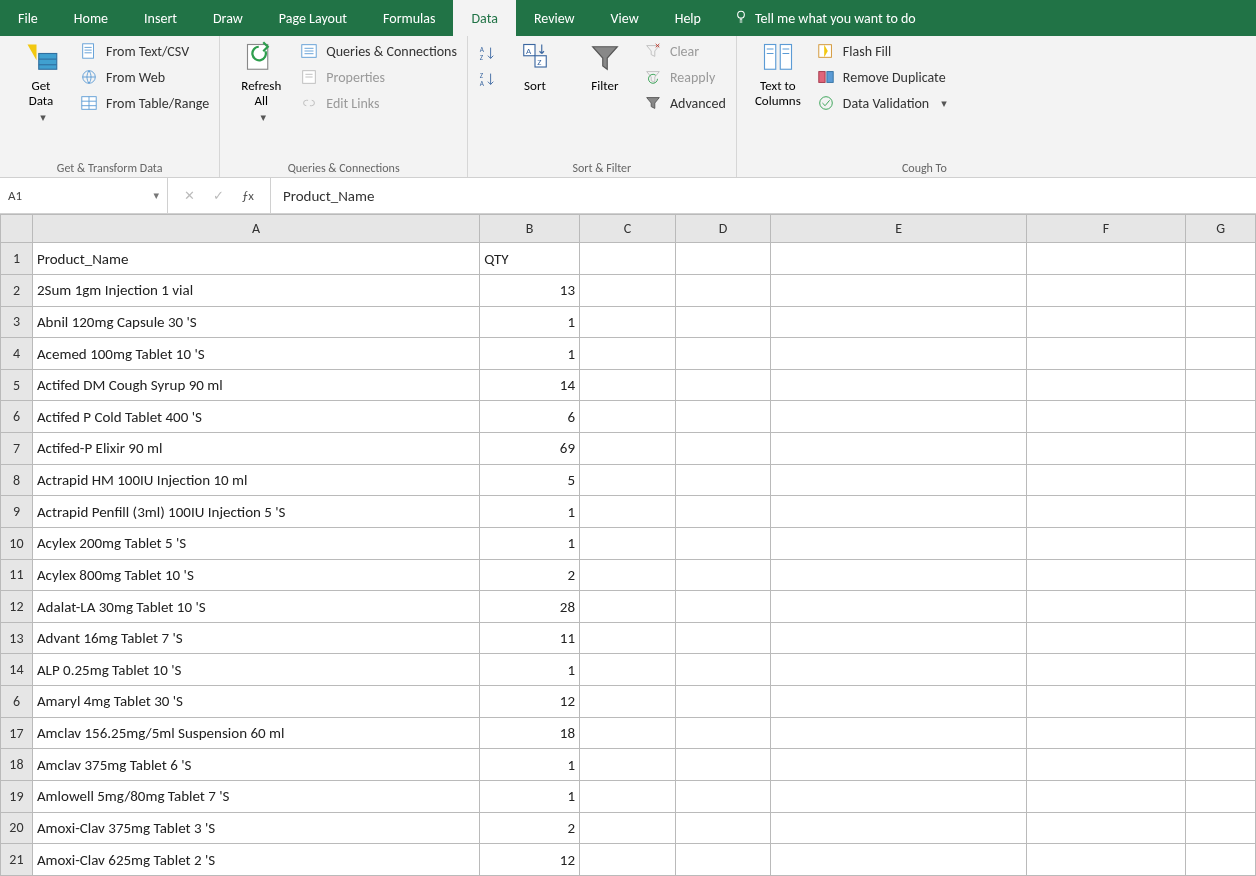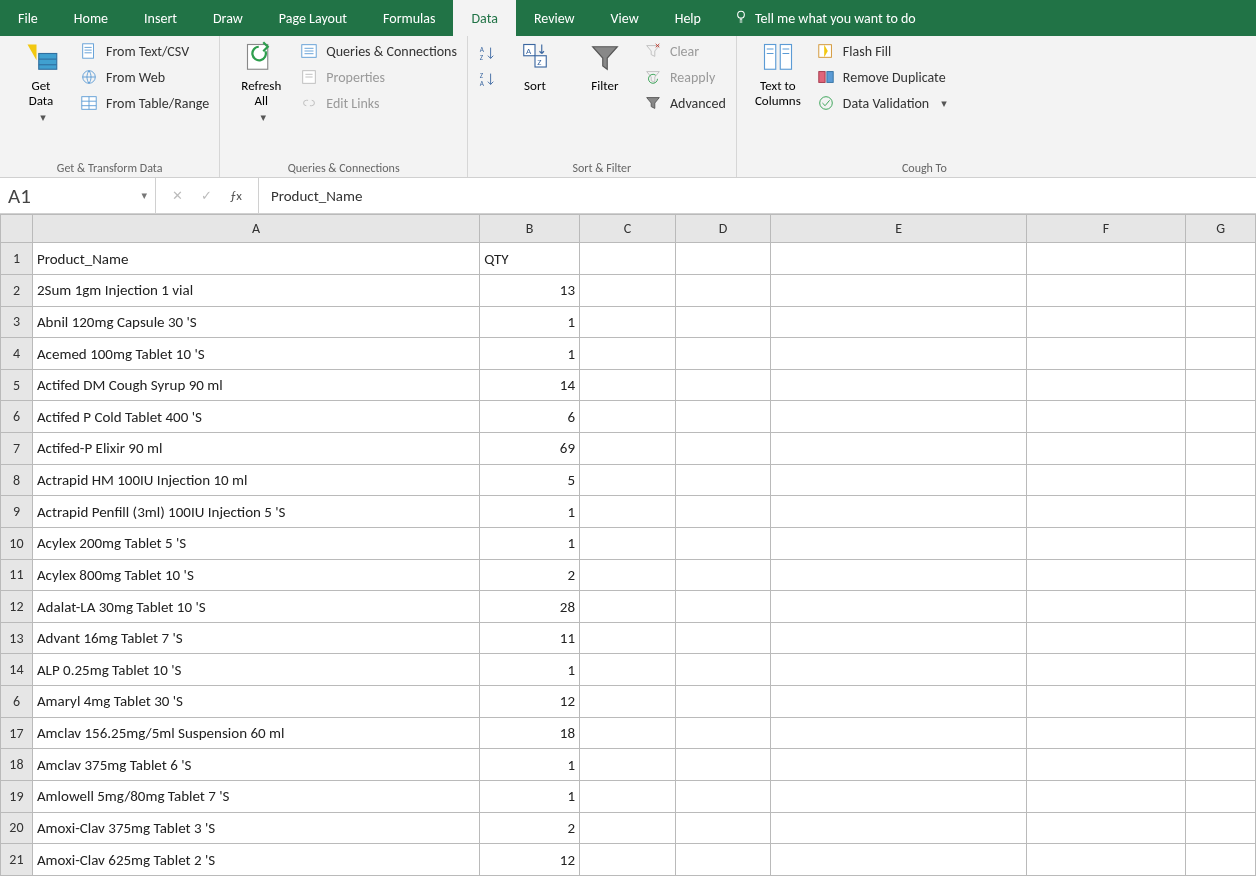--- a/index.html
+++ b/index.html
@@ -86,27 +86,27 @@
 
   
   .fbar {
     display:flex;
     align-items:center;
     height:36px;
     border-bottom:1px solid #d0d0d0;
     background:#fff;
   }
   .namebox {
-    width:156px;
+    width:168px;
     height:100%;
     border-right:1px solid #d0d0d0;
     display:flex;
     align-items:center;
     padding:0 8px;
-    font-size:21px;
+    font-size:13px;
     color:#444;
     position:relative;
   }
   .namebox::after{
     content:"▾";
     position:absolute;
     right:8px;
     color:#777;
     font-size:11px;
   }

